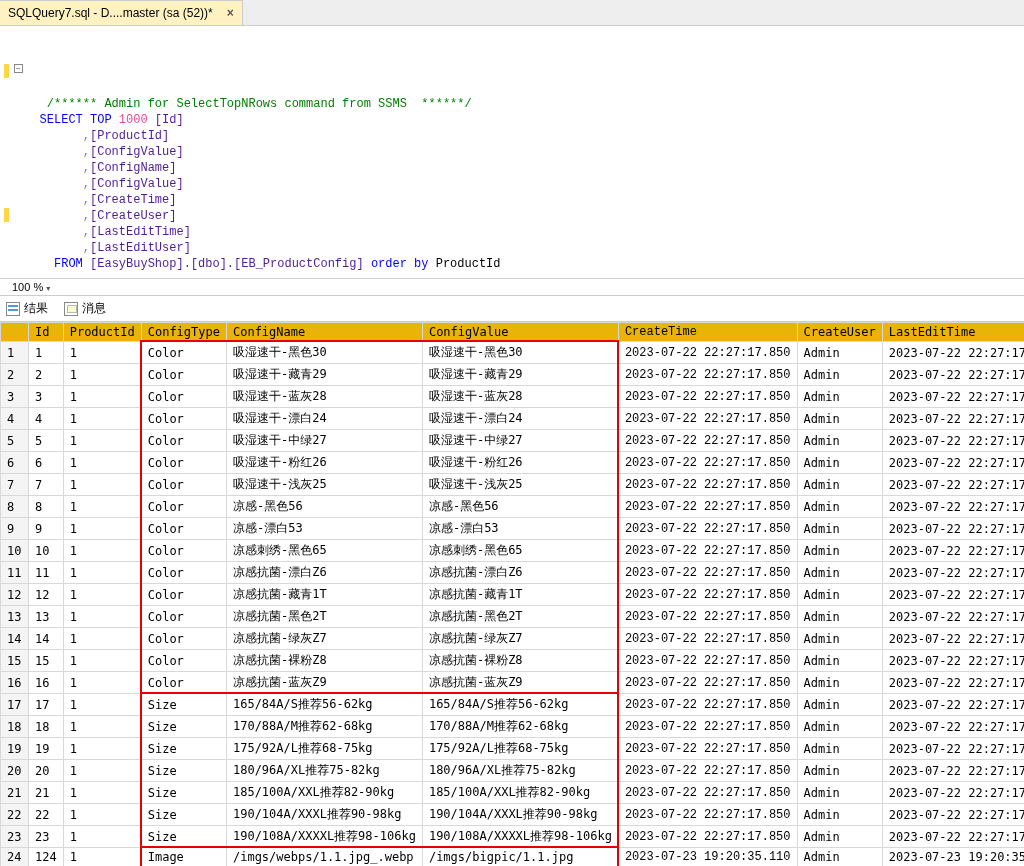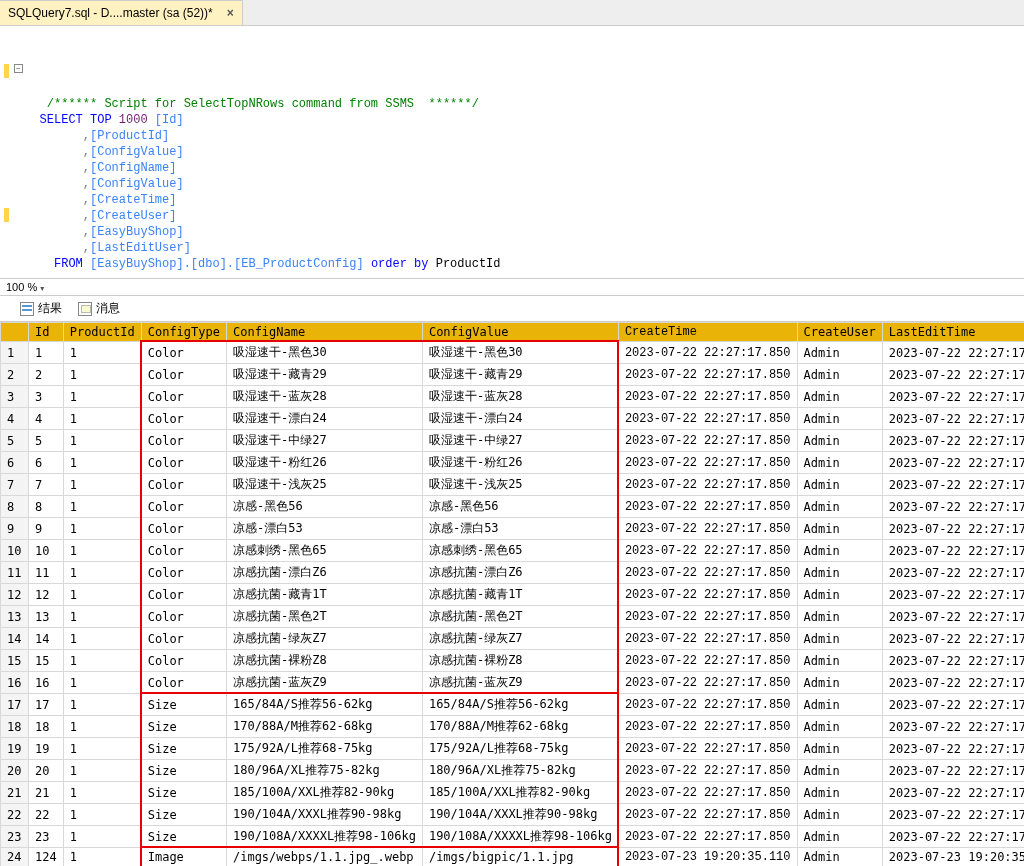--- a/index.html
+++ b/index.html
@@ -46,44 +46,44 @@
     width: 9px;
     height: 9px;
     border: 1px solid #888;
     font-size: 8px;
     line-height: 8px;
     text-align: center;
     color: #555;
   }
   .tok-comment { color: #008000; }
   .tok-keyword { color: #0000ff; }
-  .tok-identifier { color: #3b82f6; }
-  .tok-number { color: #701a75; }
+  .tok-identifier { color: #4c1d95; }
+  .tok-number { color: #ec4899; }
   .tok-operator { color: #808080; }
   .tok-plain { color: #000; }
   .yellow-mark {
     display: inline-block;
     width: 5px;
     height: 14px;
     background: #ffd54a;
     position: absolute;
     left: 4px;
   }
   .zoom-bar {
-    padding: 2px 6px;
+    padding: 2px 12px;
     font-family: Arial, sans-serif;
     font-size: 11px;
     border-bottom: 1px solid #ccc;
     background: #fff;
   }
   .zoom-dropdown { color: #000; }
   .result-tabs {
     display: flex;
     align-items: center;
-    padding: 4px 20px;
+    padding: 4px 6px;
     border-bottom: 1px solid #ccc;
     font-family: Arial, sans-serif;
     font-size: 12px;
   }
   .result-tab {
     display: flex;
     align-items: center;
     margin-right: 16px;
     cursor: pointer;
   }
@@ -165,29 +165,29 @@
   <div class="doc-tab">
     <span>SQLQuery7.sql - D....master (sa (52))*</span>
     <span class="close">×</span>
   </div>
 </div>
 
 <div class="sql-editor">
 <span class="yellow-mark" style="top:38px;"></span>
 <span class="yellow-mark" style="top:182px;"></span>
 <span class="gutter-box">−</span>
-<span>    </span><span class="tok-comment">/****** Script for SelectTopNRows command from SSMS  ******/</span>
+<span>    </span><span class="tok-comment">/****** Admin for SelectTopNRows command from SSMS  ******/</span>
 <span>   </span><span class="tok-keyword">SELECT</span> <span class="tok-keyword">TOP</span> <span class="tok-number">1000</span> <span class="tok-identifier">[Id]</span>
 <span>         </span><span class="tok-operator">,</span><span class="tok-identifier">[ProductId]</span>
 <span>         </span><span class="tok-operator">,</span><span class="tok-identifier">[ConfigValue]</span>
 <span>         </span><span class="tok-operator">,</span><span class="tok-identifier">[ConfigName]</span>
 <span>         </span><span class="tok-operator">,</span><span class="tok-identifier">[ConfigValue]</span>
 <span>         </span><span class="tok-operator">,</span><span class="tok-identifier">[CreateTime]</span>
 <span>         </span><span class="tok-operator">,</span><span class="tok-identifier">[CreateUser]</span>
-<span>         </span><span class="tok-operator">,</span><span class="tok-identifier">[EasyBuyShop]</span>
+<span>         </span><span class="tok-operator">,</span><span class="tok-identifier">[LastEditTime]</span>
 <span>         </span><span class="tok-operator">,</span><span class="tok-identifier">[LastEditUser]</span>
 <span>     </span><span class="tok-keyword">FROM</span> <span class="tok-identifier">[EasyBuyShop].[dbo].[EB_ProductConfig]</span> <span class="tok-keyword">order by</span> <span class="tok-plain">ProductId</span>
 </div>
 
 <div class="zoom-bar">
   <span class="zoom-dropdown">100 %</span>
   <span style="font-size:8px;color:#555;">▾</span>
 </div>
 
 <div class="result-tabs">

